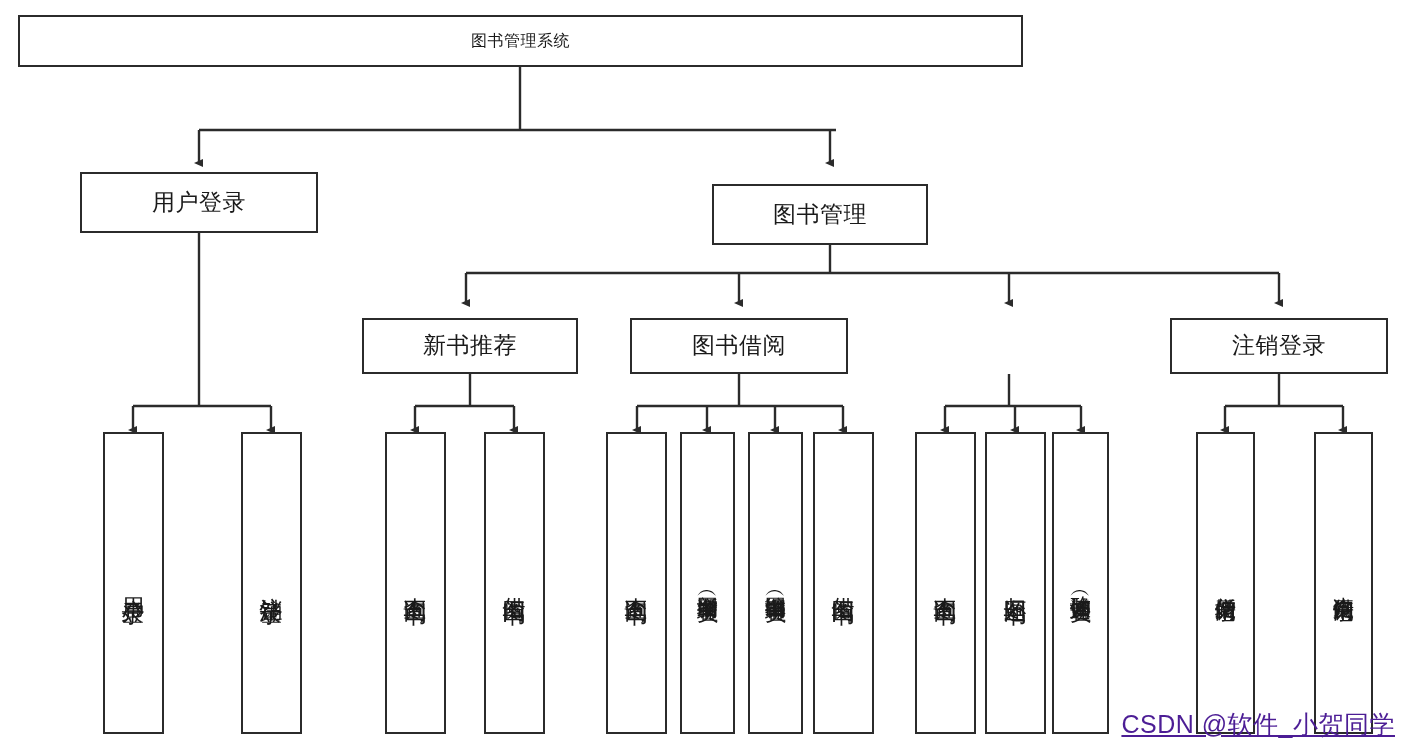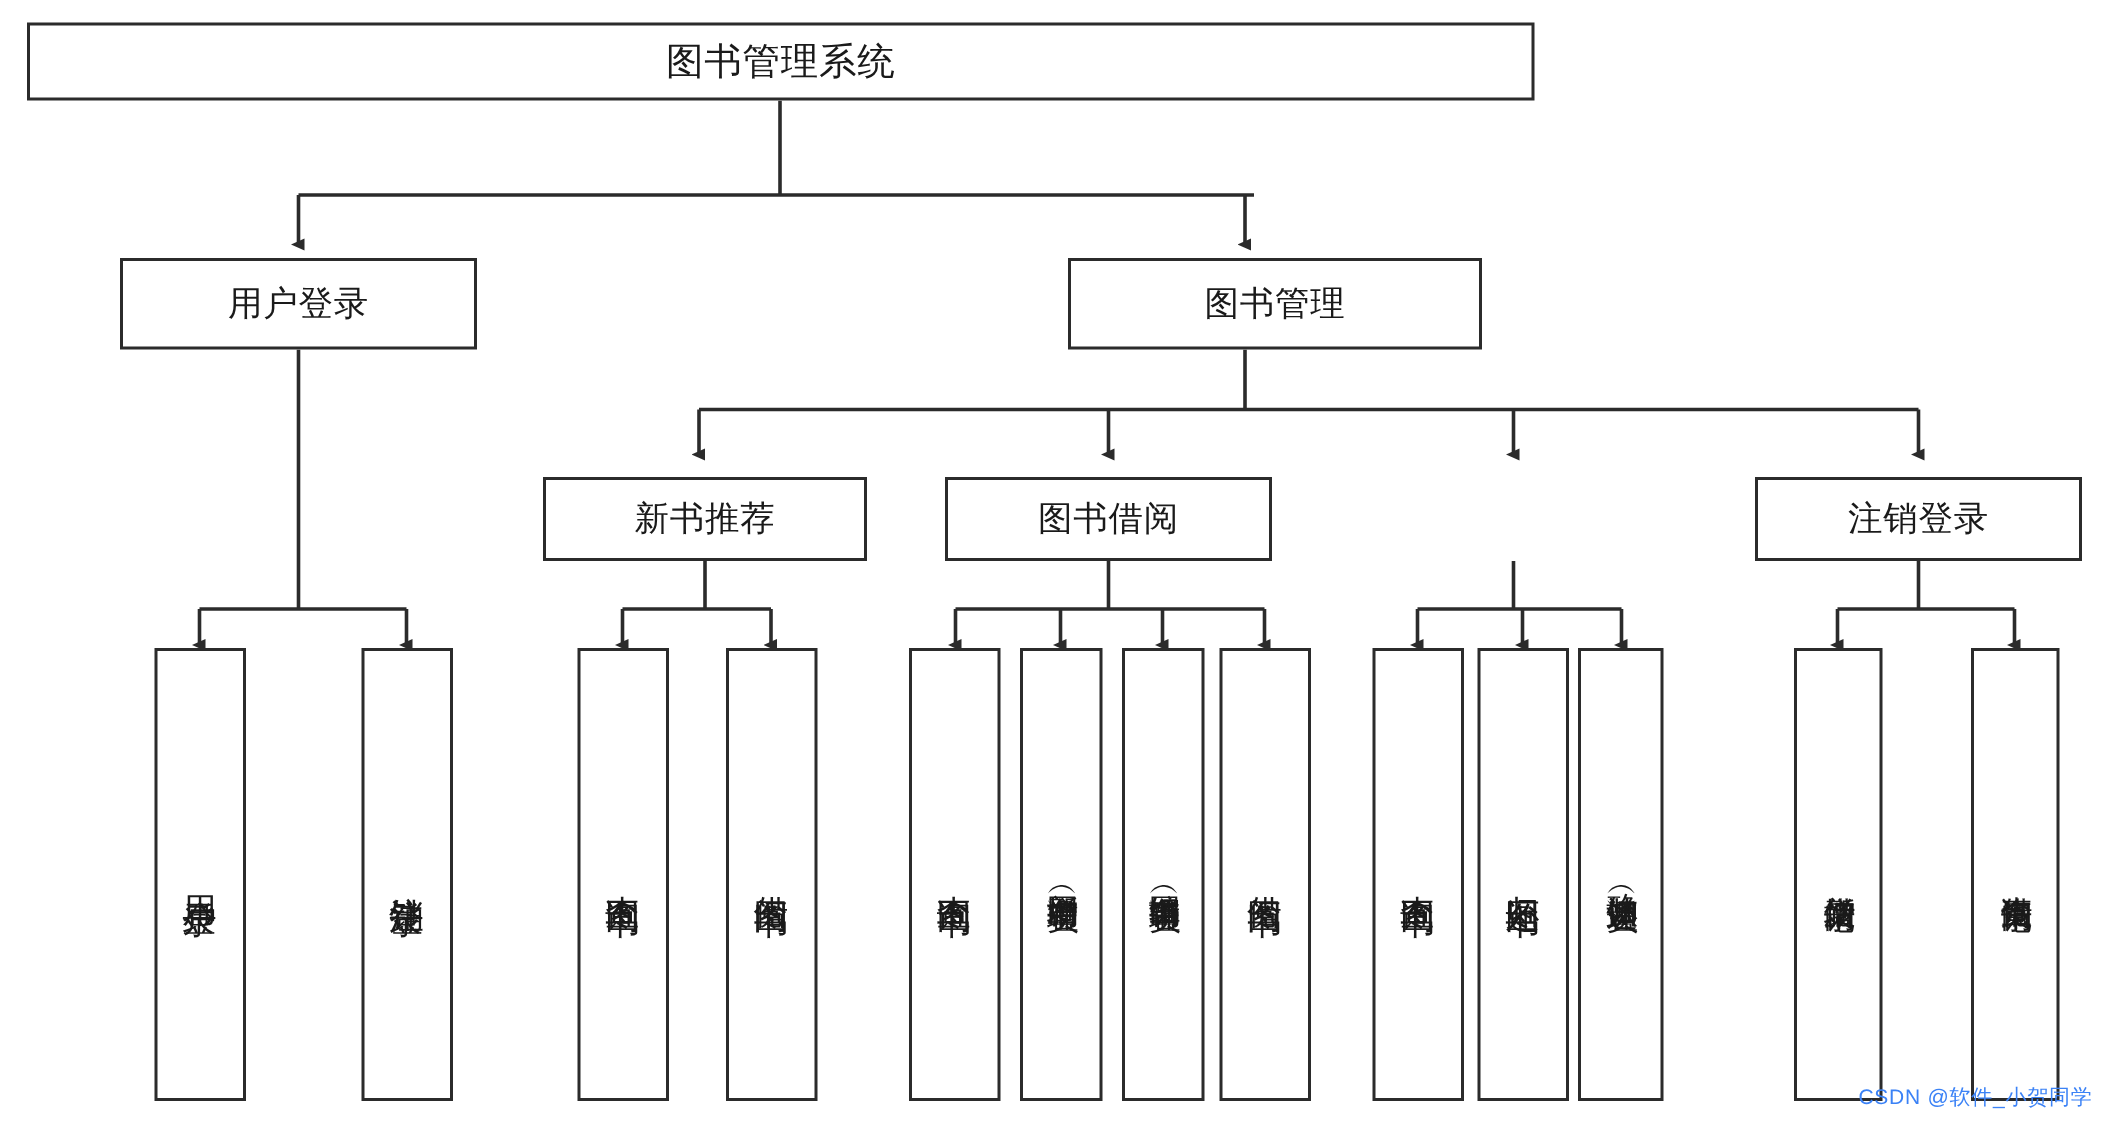--- a/index.html
+++ b/index.html
@@ -41,21 +41,21 @@
     line-height: 1.12;
     letter-spacing: 0.5px;
     color: #1a1a1a;
   }
   
   .node.horiz .label {
     font-size: 23px;
     white-space: nowrap;
   }
   .node.root .label {
-    font-size: 25px;
+    font-size: 16px;
   }
   
   .node.vert {
     align-items: center;
     justify-content: center;
     padding: 8px 0;
   }
   .node.vert .label {
     writing-mode: vertical-rl;
     text-orientation: upright;
@@ -65,24 +65,25 @@
     white-space: nowrap;
   }
   .node.vert.narrow .label {
     font-size: 21px;
     letter-spacing: 1px;
   }
   #watermark {
     position: absolute;
     right: 10px;
     bottom: 6px;
-    font-size: 14px;
-    color: #3b82f6;
+    font-size: 25px;
+    color: #4c1d95;
     white-space: nowrap;
     letter-spacing: 0.5px;
+    text-decoration: underline;
   }
 </style>
 </head>
 <body>
 
 <div id="canvas">
 
   <svg id="edges" viewBox="0 0 1405 747" xmlns="http://www.w3.org/2000/svg">
     <defs>
       <marker id="arrow" markerWidth="10" markerHeight="10" refX="5" refY="5" orient="auto" markerUnits="userSpaceOnUse">
@@ -135,21 +136,21 @@
     </g>
   </svg>
 
   <div class="node horiz root" style="left:18px; top:15px; width:1005px; height:52px;">
     <span class="label">图书管理系统</span>
   </div>
 
   <div class="node horiz" style="left:80px; top:172px; width:238px; height:61px;">
     <span class="label">用户登录</span>
   </div>
-  <div class="node horiz" style="left:712px; top:172px; width:276px; height:61px;justify-content:center;">
+  <div class="node horiz" style="left:712px; top:184px; width:216px; height:61px;justify-content:center;">
     <span class="label">图书管理</span>
   </div>
 
   <div class="node horiz" style="left:362px; top:318px; width:216px; height:56px;align-items:center;">
     <span class="label">新书推荐</span>
   </div>
   <div class="node horiz" style="left:630px; top:318px; width:218px; height:56px;">
     <span class="label">图书借阅</span>
   </div>
   <div class="node horiz" style="left:1170px; top:318px; width:218px; height:56px;">

